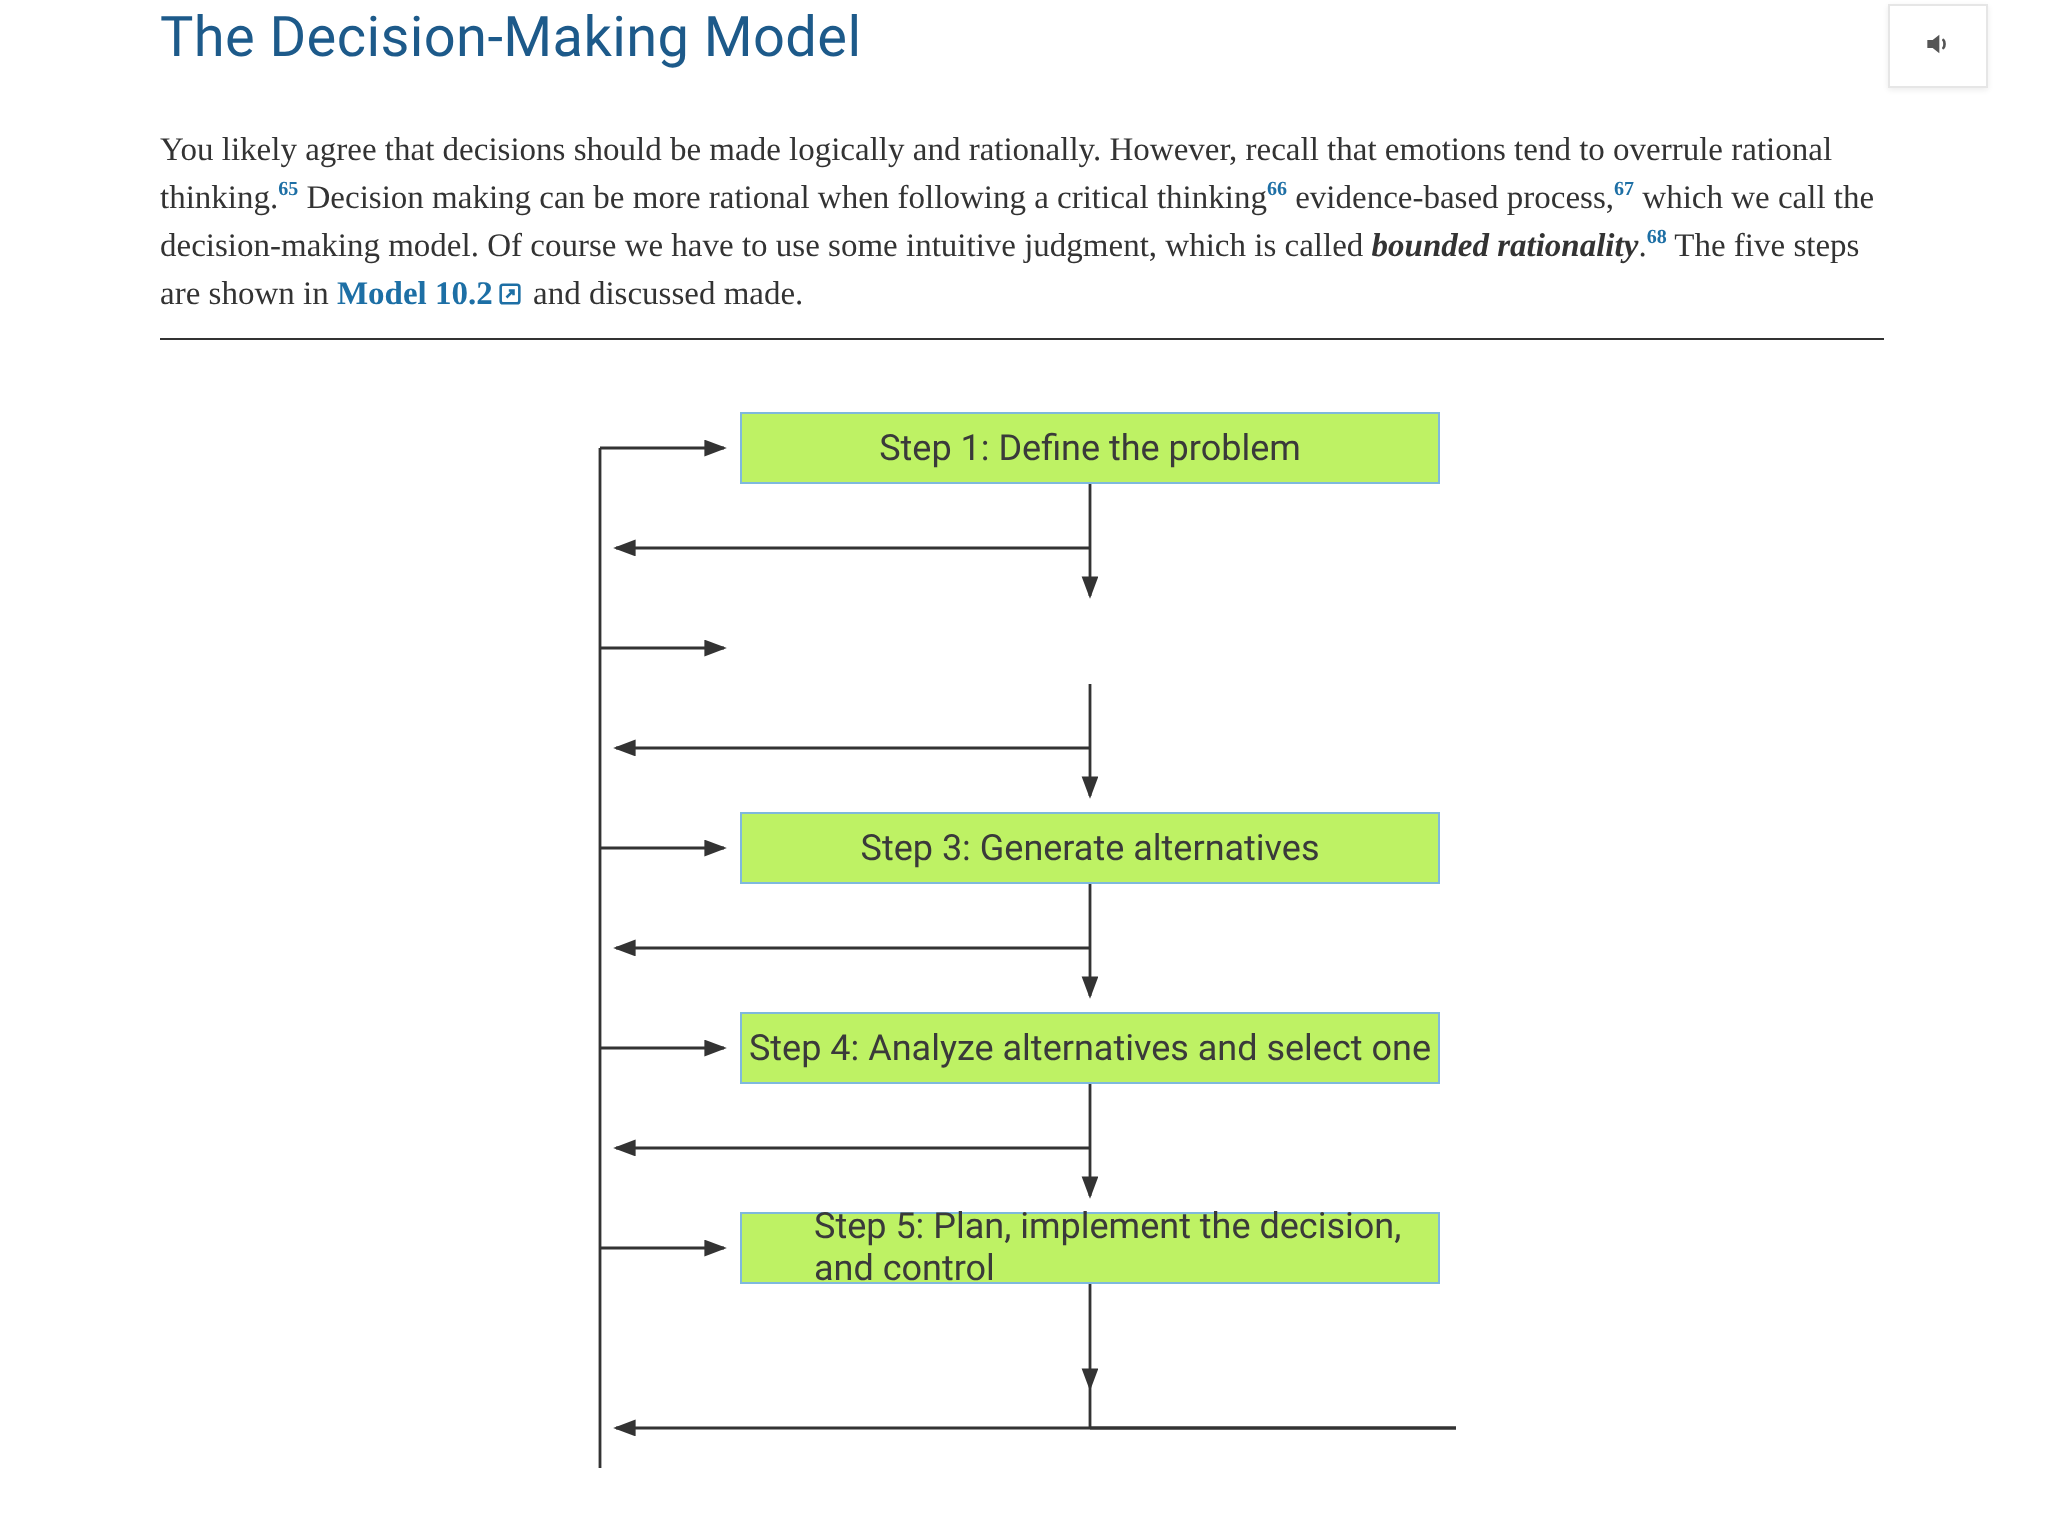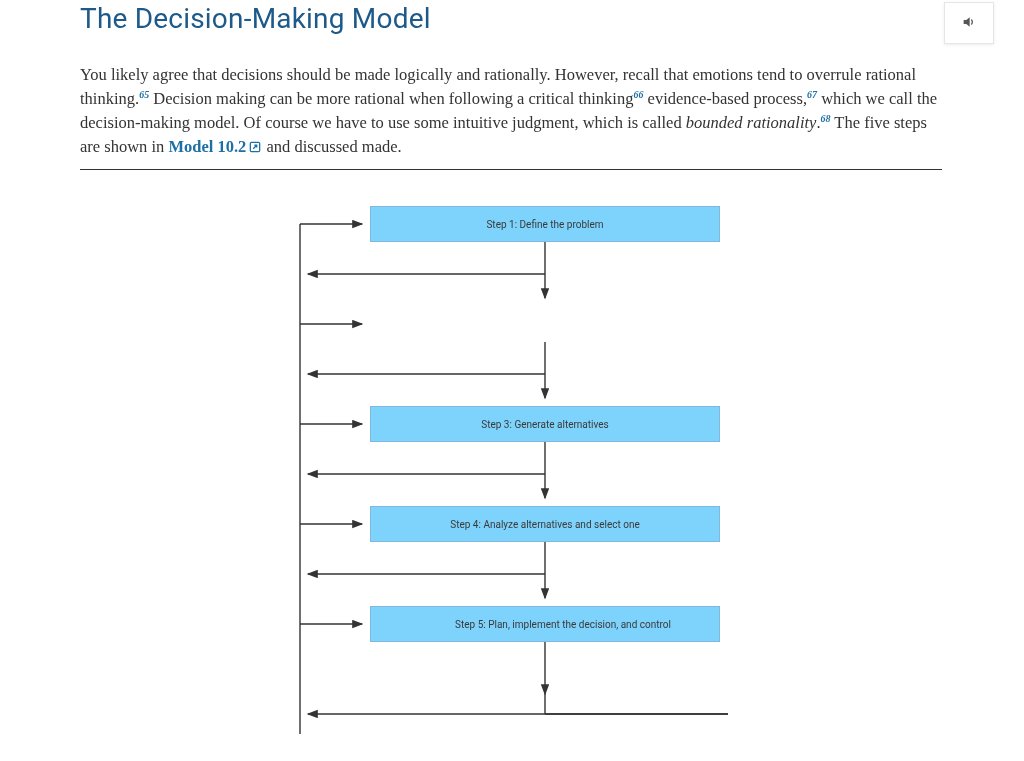--- a/index.html
+++ b/index.html
@@ -1,32 +1,32 @@
 <!DOCTYPE html>
 <html><head>
 <meta charset="utf-8">
 <style>
   * { box-sizing: border-box; margin: 0; padding: 0; }
   html, body { width: 1024px; height: 761px; background: #fff; font-family: Georgia, 'Times New Roman', serif; color: #333; }
   .page { position: relative; width: 1024px; height: 594px; }
   .content { position: absolute; left: 80px; top: 0; width: 862px; }
   .heading { font-family: -apple-system, BlinkMacSystemFont, "Segoe UI", Roboto, Helvetica, Arial, sans-serif; font-size: 28px; font-weight: 400; color: #1d5a8a; margin-top: 2px; margin-bottom: 28px; letter-spacing: .2px; }
   .body-para { font-size: 16.5px; line-height: 24px; color: #333; width: 860px; font-family: Georgia, 'Times New Roman', serif; }
-  .body-para sup { font-size: 10px; color: #1d6fa5; font-weight: bold; vertical-align: super; line-height: 0; font-style: italic; }
+  .body-para sup { font-size: 10px; color: #1d6fa5; font-weight: bold; vertical-align: super; line-height: 0; }
   .body-para .firstword {  }
-  .body-para em.term { font-style: italic; }
+  .body-para em.term { font-style: italic; font-weight: bold; }
   .model-link { color: #1d6fa5; font-weight: bold; cursor: pointer; }
   .open-icon { display: inline-block; vertical-align: -2px; margin-left: 2px; }
   .figure-caption { margin-top: 38px; font-family: -apple-system, BlinkMacSystemFont, "Segoe UI", Roboto, Helvetica, Arial, sans-serif; font-size: 14px; color: #555; letter-spacing: .2px; }
   .figure-caption .label-strong { color: #2a6ea2; font-weight: 700; }
   .figure-caption .sep { color: #9aa4ab; margin: 0 4px; }
   .rule { border: 0; border-top: 1.5px solid #333; margin-top: 8px; width: 862px; }
   .diagram-wrap { position: relative; width: 862px; height: 560px; margin-top: 26px; }
   .diagram-svg { position: absolute; left: 0; top: 0; }
-  .step-box { position: absolute; width: 350px; height: 36px; background: #7dd3fc; border: 1px solid #7fb9dd; display: flex; align-items: center; justify-content: center; font-family: -apple-system, BlinkMacSystemFont, "Segoe UI", Roboto, Helvetica, Arial, sans-serif; font-size: 10px; color: #3a3a3a; }
+  .step-box { position: absolute; width: 350px; height: 36px; background: #bef264; border: 1px solid #7fb9dd; display: flex; align-items: center; justify-content: center; font-family: -apple-system, BlinkMacSystemFont, "Segoe UI", Roboto, Helvetica, Arial, sans-serif; font-size: 18px; color: #3a3a3a; }
   .audio-btn { position: absolute; right: 30px; top: 2px; width: 50px; height: 42px; background: #fff; border: 1px solid #e6e6e6; box-shadow: 0 1px 3px rgba(0,0,0,0.08); display: flex; align-items: center; justify-content: center; cursor: pointer; }
   .audio-btn svg { width: 16px; height: 16px; }
 </style>
 </head>
 <body>
 
 <div class="page">
 
   <button class="audio-btn" aria-label="audio">
     <span>

